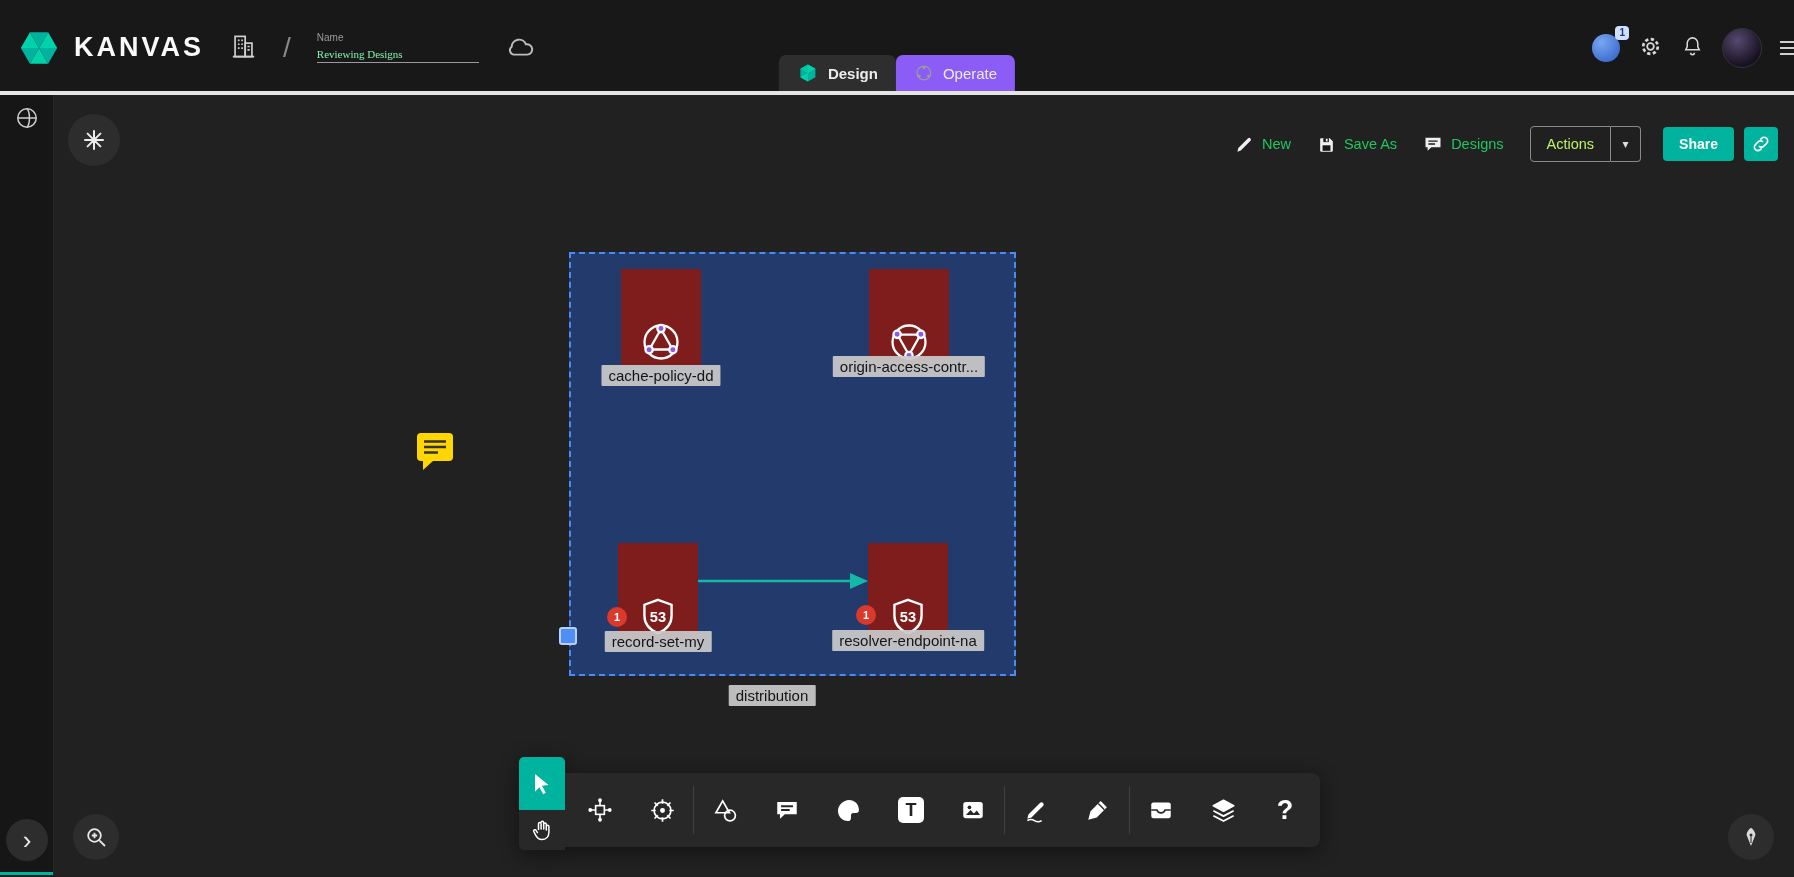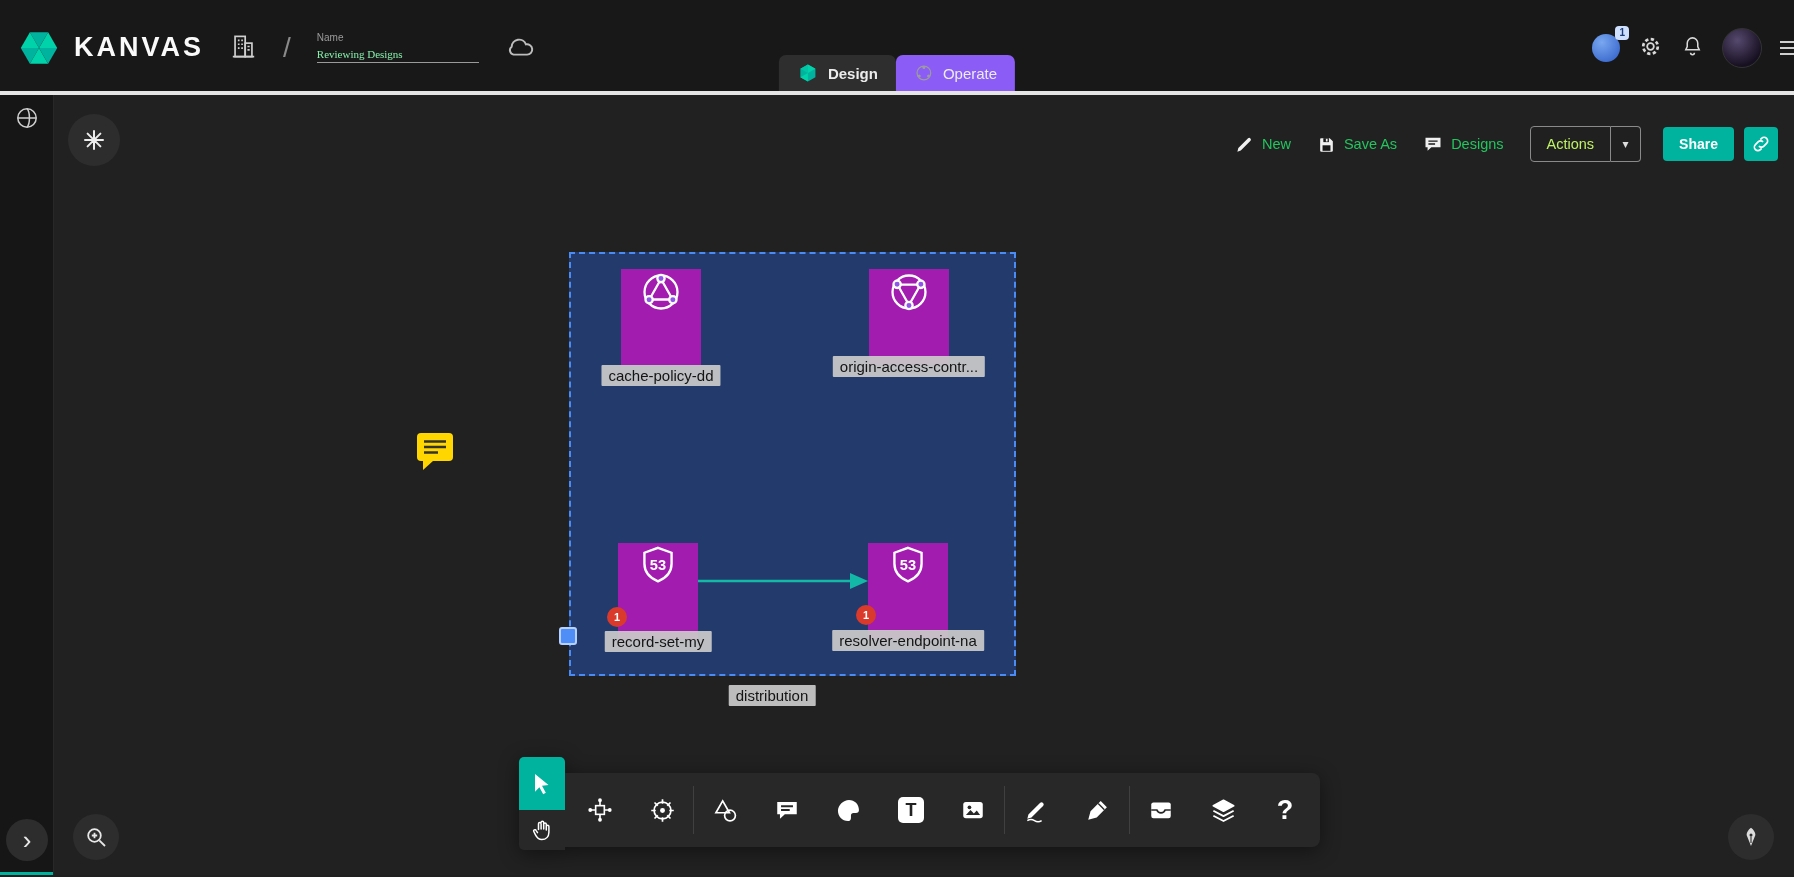--- a/index.html
+++ b/index.html
@@ -42,21 +42,21 @@
   .canvas-toolbar { position:absolute; top:31px; right:16px; display:flex; align-items:center; }
   .tb-item { display:flex; align-items:center; gap:8px; font-size:14.5px; color:#22c55e; margin-right:26px; }
   .actions-split { display:flex; margin-right:22px; }
   .actions-main { height:36px; padding:0 16px; border:1px solid #8a8a8a; border-radius:4px 0 0 4px; font-size:14.5px; color:#bef264; background:#202020; }
   .actions-caret { width:30px; height:36px; border:1px solid #8a8a8a; border-left:none; border-radius:0 4px 4px 0; color:#ddd; font-size:12px; background:#202020; }
   .share-btn { height:34px; padding:0 16px; background:#00B39F; border-radius:4px; color:#fff; font-size:14px; font-weight:bold; margin-right:10px; }
   .link-btn { width:34px; height:34px; background:#00B39F; border-radius:4px; display:flex; align-items:center; justify-content:center; }
 
   
   .selection-group { position:absolute; left:515px; top:157px; width:447px; height:424px; background:rgba(38,80,172,.55); border:2px dashed #4b8bf5; z-index:1; }
-  .node { position:absolute; width:80px; height:96px; background:#a21caf; display:flex; align-items:flex-start; justify-content:center; z-index:2; }
+  .node { position:absolute; width:80px; height:96px; background:#7f1d1d; display:flex; align-items:flex-end; justify-content:center; z-index:2; }
   .node-label, .group-label { position:absolute; transform:translateX(-50%); background:rgba(201,201,201,.93); color:#141414; font-size:15px; padding:2px 7px; white-space:nowrap; border-radius:1px; z-index:3; }
   .edge-arrow { position:absolute; left:640px; top:470px; z-index:2; }
   .badge { position:absolute; width:20px; height:20px; border-radius:50%; background:#D93A2B; color:#fff; font-size:11px; font-weight:bold; display:flex; align-items:center; justify-content:center; z-index:4; }
   .resize-handle { position:absolute; left:505px; top:532px; width:18px; height:18px; background:#4f8ef7; border:2px solid #b7d1ff; border-radius:3px; z-index:4; }
   .comment-pin { position:absolute; left:360px; top:336px; z-index:2; }
 
   
   .dock { position:absolute; left:465px; top:662px; display:flex; align-items:flex-start; filter:drop-shadow(0 4px 10px rgba(0,0,0,.45)); }
   .dock-left { display:flex; flex-direction:column; width:46px; }
   .cursor-tile { height:53px; background:#00B39F; border-radius:5px 5px 0 0; display:flex; align-items:center; justify-content:center; }

